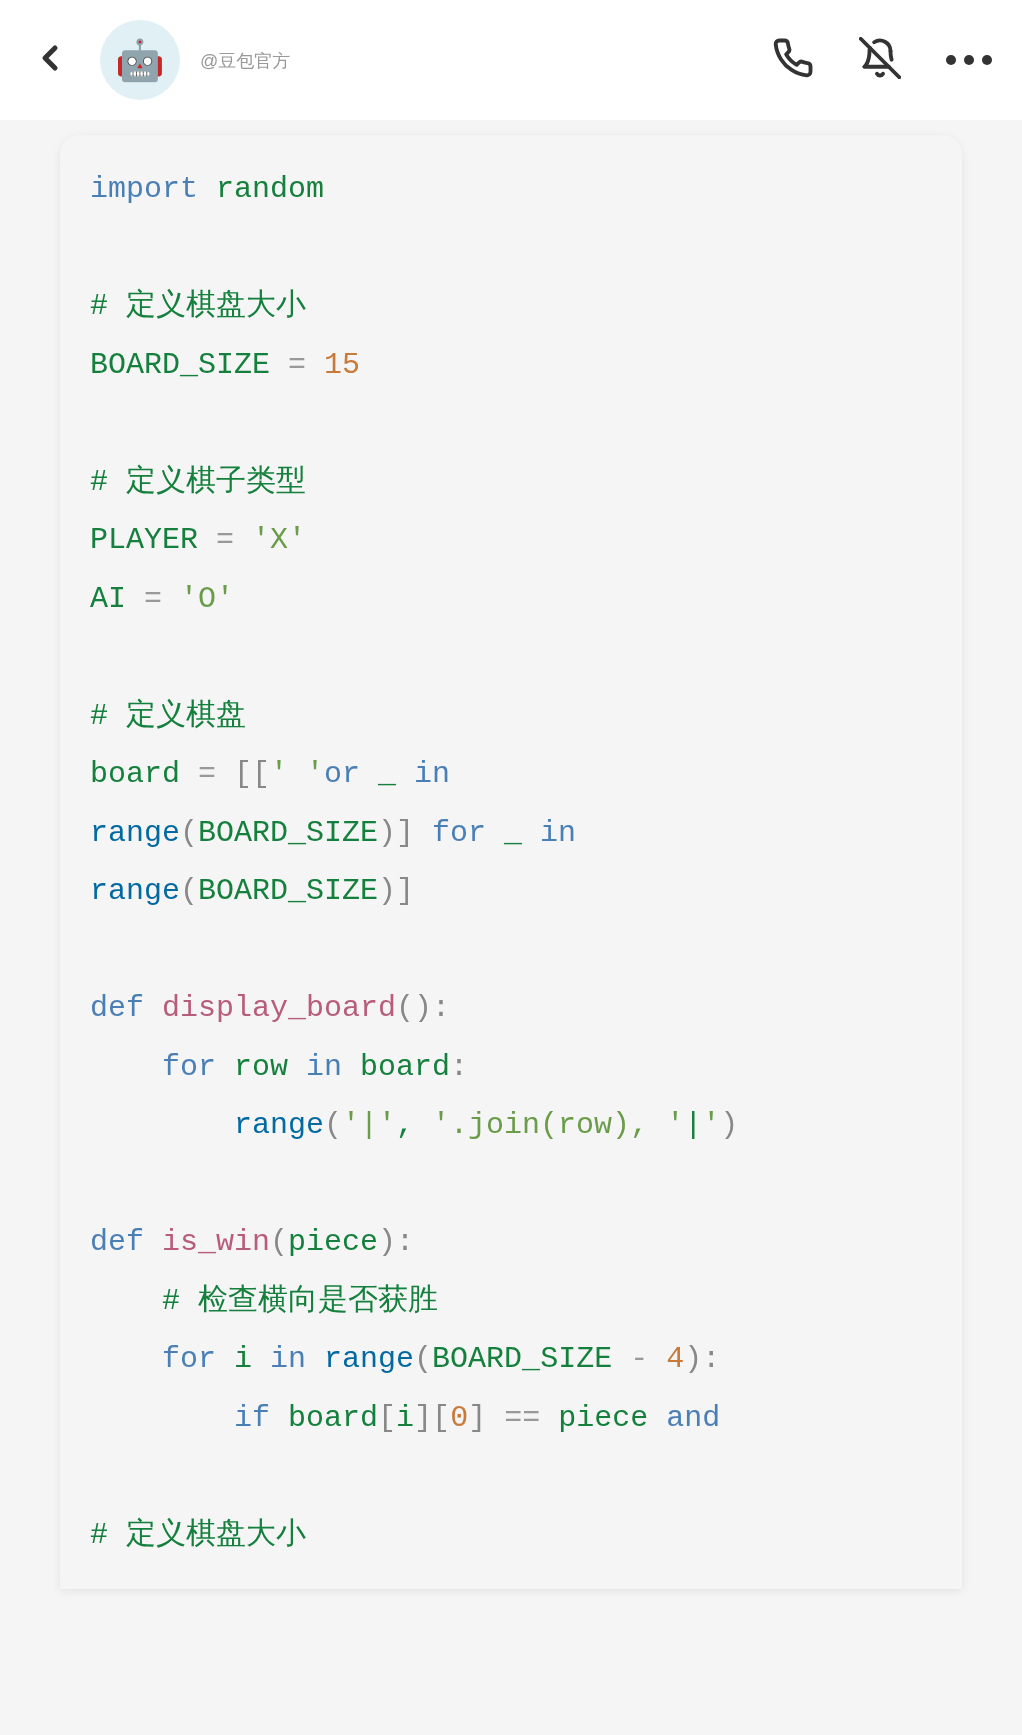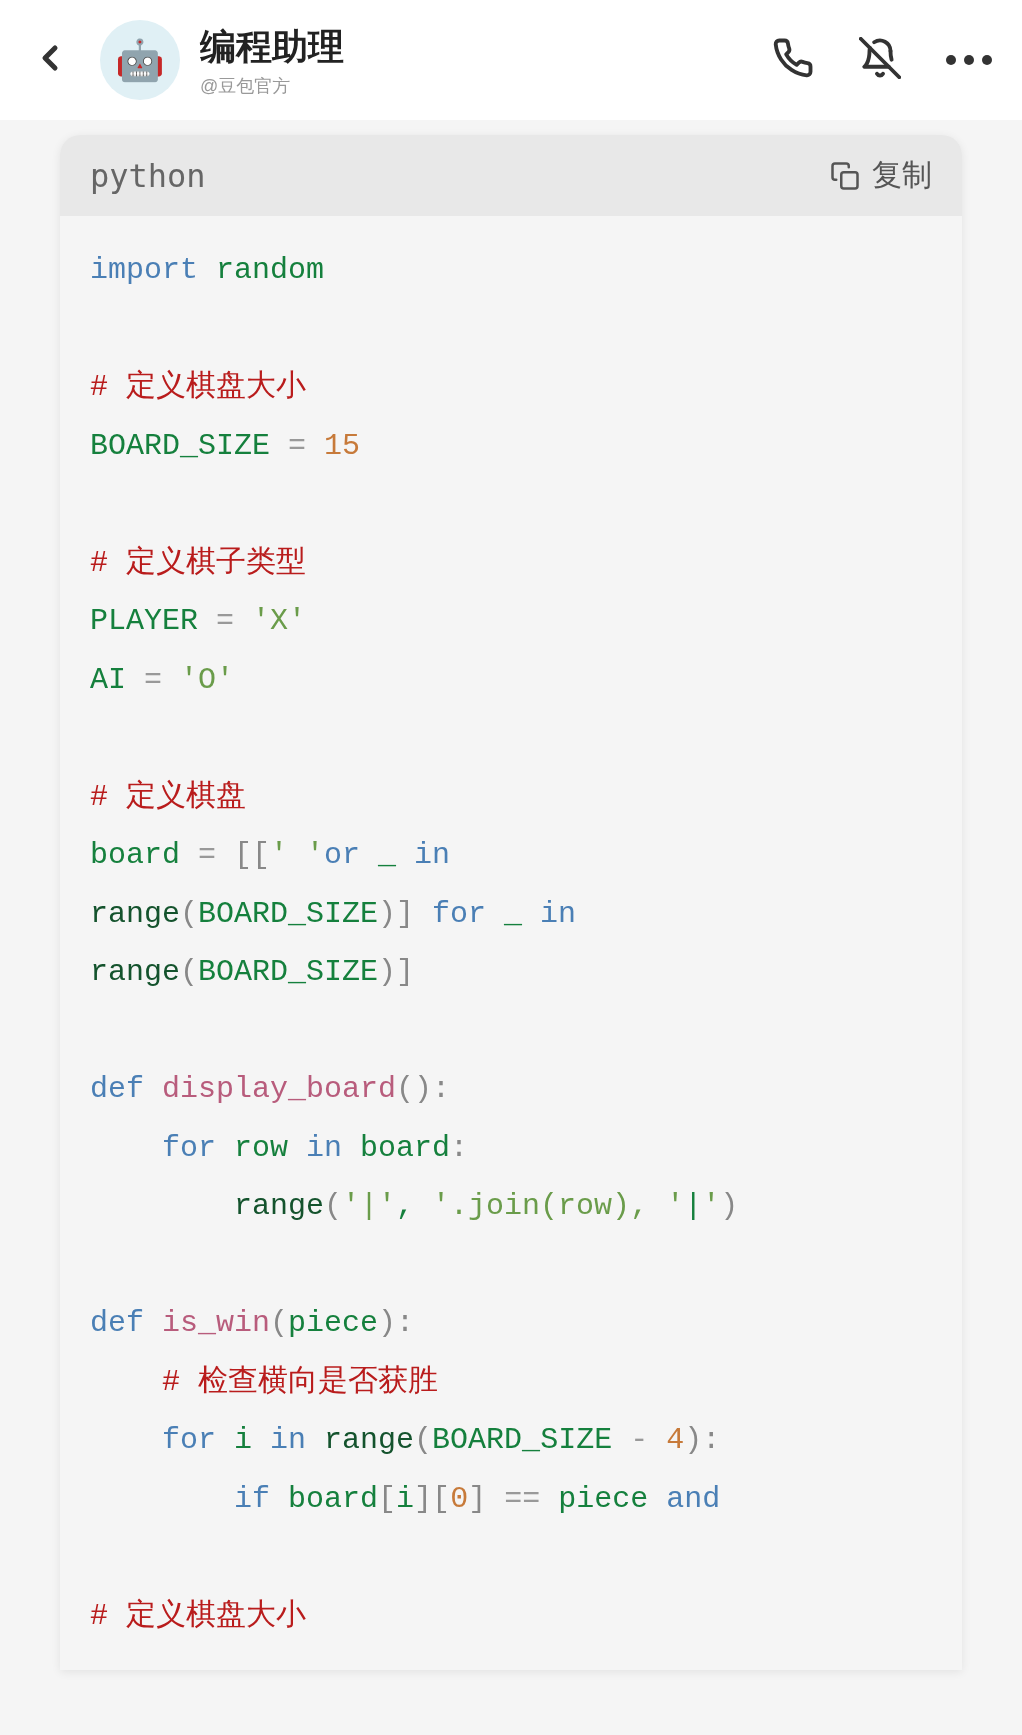--- a/index.html
+++ b/index.html
@@ -117,40 +117,39 @@
       font-size: 30px;
       line-height: 1.95;
       color: #333;
       white-space: pre-wrap;
       word-break: break-all;
     }
     .kw { color: #4a7fb5; }
     .op { color: #999; }
     .num { color: #c77a3a; }
     .str { color: #6a9c4a; }
-    .cmt { color: #b91c1c; }
+    .cmt { color: #15803d; }
     .fn { color: #b85c7c; }
-    .call { color: #14532d; }
+    .call { color: #0369a1; }
     .ident { color: #15803d; }
     .punc { color: #888; }
   </style>
 </head>
 <body>
 
 <div class="header">
   <div class="back-btn">
     <svg viewBox="0 0 24 24" fill="none" stroke="#333" stroke-width="3" stroke-linecap="round" stroke-linejoin="round">
         <polyline points="15 18 9 12 15 6"></polyline>
       </svg>
   </div>
   <div class="avatar">
     <span>🤖</span>
   </div>
   <div class="title-group">
-    <div class="title">编程助理</div>
     <div class="subtitle">@豆包官方</div>
   </div>
   <div class="header-actions">
     <div class="header-icon">
       <svg viewBox="0 0 24 24" fill="none" stroke="#333" stroke-width="2.2" stroke-linecap="round" stroke-linejoin="round">
           <path d="M22 16.92v3a2 2 0 0 1-2.18 2 19.79 19.79 0 0 1-8.63-3.07 19.5 19.5 0 0 1-6-6 19.79 19.79 0 0 1-3.07-8.67A2 2 0 0 1 4.11 2h3a2 2 0 0 1 2 1.72 12.84 12.84 0 0 0 .7 2.81 2 2 0 0 1-.45 2.11L8.09 9.91a16 16 0 0 0 6 6l1.27-1.27a2 2 0 0 1 2.11-.45 12.84 12.84 0 0 0 2.81.7A2 2 0 0 1 22 16.92z"></path>
         </svg>
     </div>
     <div class="header-icon">
       <svg viewBox="0 0 24 24" fill="none" stroke="#333" stroke-width="2.2" stroke-linecap="round" stroke-linejoin="round">
@@ -163,30 +162,20 @@
     </div>
     <div class="more-icon">
       <div class="more-dot"></div>
       <div class="more-dot"></div>
       <div class="more-dot"></div>
     </div>
   </div>
 </div>
 
 <div class="code-container">
-  <div class="code-header">
-    <span class="lang-label">python</span>
-    <div class="copy-btn">
-      <svg viewBox="0 0 24 24" fill="none" stroke="#555" stroke-width="2" stroke-linecap="round" stroke-linejoin="round">
-          <rect x="9" y="9" width="13" height="13" rx="2" ry="2"></rect>
-          <path d="M5 15H4a2 2 0 0 1-2-2V4a2 2 0 0 1 2-2h9a2 2 0 0 1 2 2v1"></path>
-        </svg>
-      <span class="copy-label">复制</span>
-    </div>
-  </div>
   <div class="code-body"><span class="kw">import</span><span class="ident"> random</span>
 
 <span class="cmt"># 定义棋盘大小</span>
 <span class="ident">BOARD_SIZE </span><span class="op">= </span><span class="num">15</span>
 
 <span class="cmt"># 定义棋子类型</span>
 <span class="ident">PLAYER </span><span class="op">= </span><span class="str">'X'</span>
 <span class="ident">AI </span><span class="op">= </span><span class="str">'O'</span>
 
 <span class="cmt"># 定义棋盘</span>

